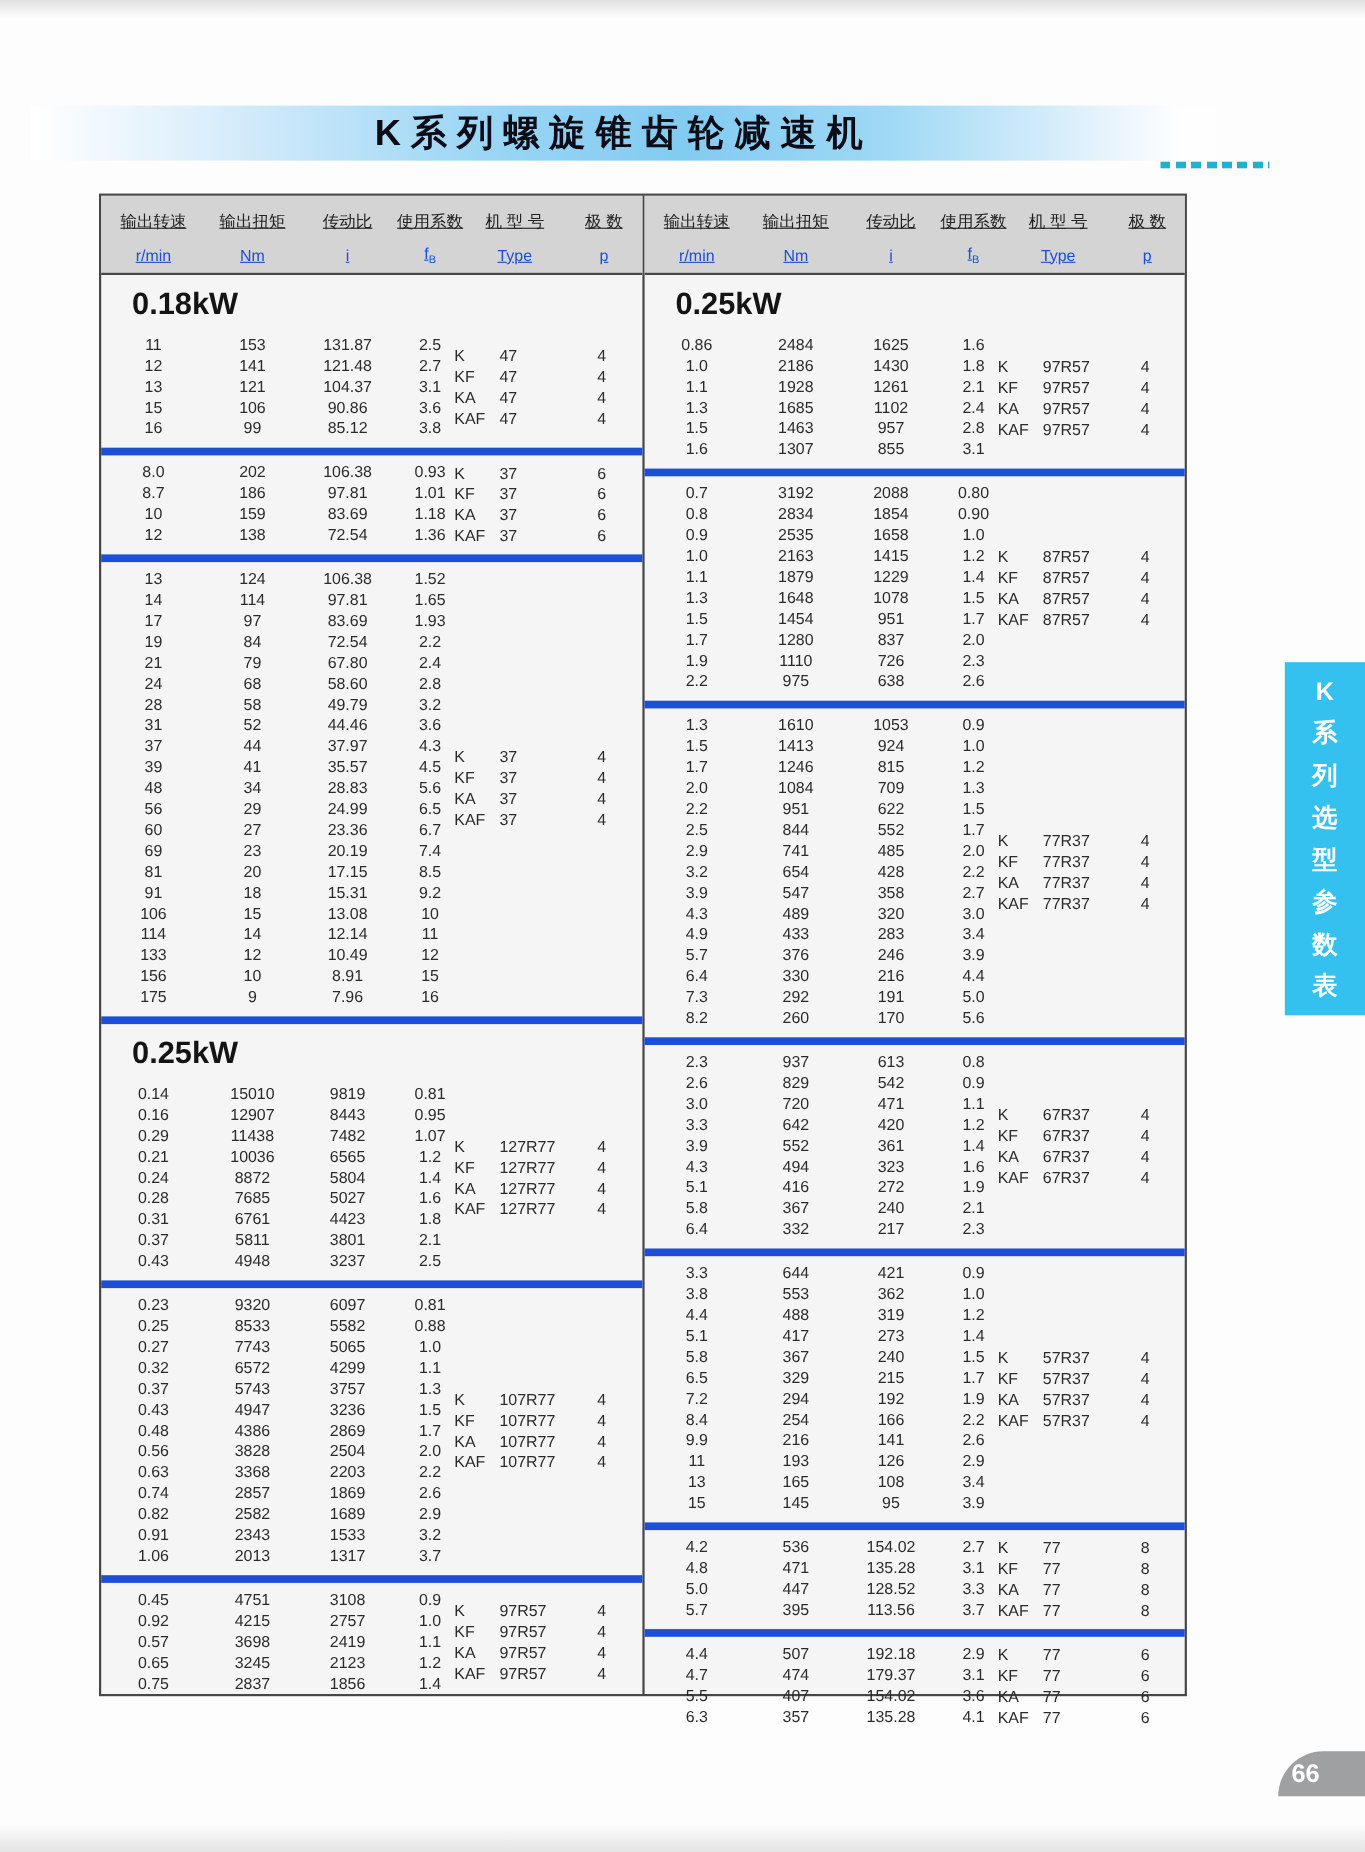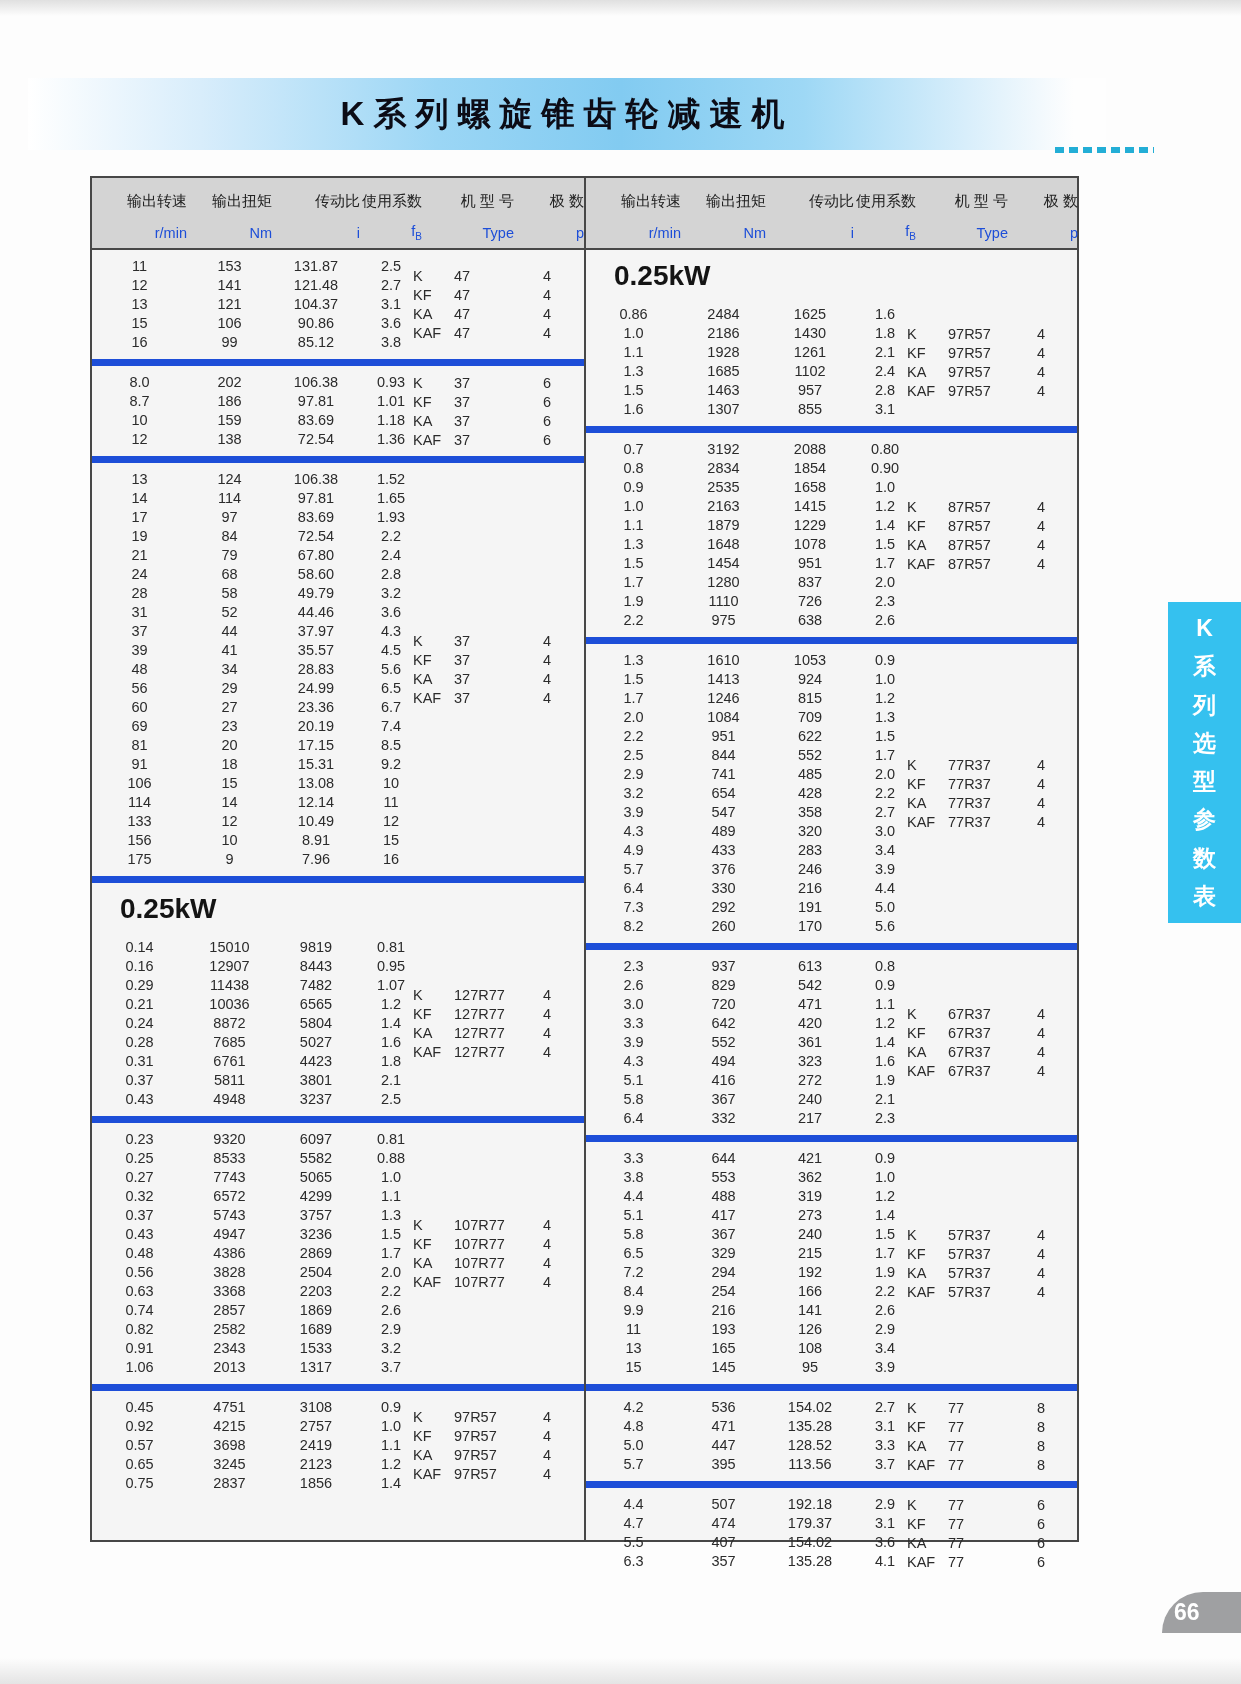--- a/index.html
+++ b/index.html
@@ -2,33 +2,33 @@
 <html><head>
 <meta charset="utf-8">
 <style>
   html,body{margin:0;padding:0;}
   body{width:1241px;height:1684px;position:relative;background:#fdfdfd;
        font-family:"Liberation Sans","DejaVu Sans",sans-serif;overflow:hidden;}
   .topwash{position:absolute;left:0;top:0;width:1241px;height:16px;
        background:linear-gradient(#e0e0e0,rgba(255,255,255,0));}
   .botwash{position:absolute;left:0;bottom:0;width:1241px;height:26px;
        background:linear-gradient(rgba(255,255,255,0),#e4e4e4);}
-  .banner{position:absolute;left:28px;top:78px;width:1078px;height:72px;
+  .banner{position:absolute;left:28px;top:96px;width:1078px;height:50px;
        background:linear-gradient(90deg,#ffffff 0%,#d8edfb 16%,#9bd6f5 38%,#82cbf1 55%,#9ed8f5 72%,#d8eefb 87%,#fefefe 97%);
        display:flex;align-items:center;justify-content:center;}
   .banner .t{font-size:33px;font-weight:bold;letter-spacing:9px;color:#0c0c16;white-space:nowrap;}
   .dashline{position:absolute;left:1055px;top:147px;width:99px;height:6px;
        background:repeating-linear-gradient(90deg,#23aed6 0 9px,rgba(255,255,255,0) 9px 14px);}
   .sheet{position:absolute;left:90px;top:176px;width:989px;height:1366px;
        border:2px solid #474747;background:#f5f5f5;box-sizing:border-box;}
   .half{position:absolute;top:0;bottom:0;}
   .half.left{left:0;width:492px;border-right:2px solid #474747;box-sizing:content-box;}
   .half.right{left:494px;width:491px;}
   .thead{height:72px;background:#d4d4d4;border-bottom:2px solid #474747;box-sizing:border-box;padding-top:8px;}
-  .hrow{display:grid;grid-template-columns:95px 85px 88px 62px 92px 70px;height:31px;align-items:center;text-align:right;}
+  .hrow{display:grid;grid-template-columns:95px 85px 88px 62px 92px 70px;height:31px;align-items:center;text-align:center;text-decoration:underline;}
   .hrow.cn{font-size:15px;color:#222;}
   .hrow.un{font-size:14.5px;color:#1d4ed8;}
   .hrow sub{font-size:10px;}
   .sec-title{height:48px;box-sizing:border-box;padding:10px 0 0 28px;font-size:28px;font-weight:bold;color:#141414;}
   .group{position:relative;padding:6px 0 8px 0;border-bottom:7px solid #1d4ed8;}
   .group.last{border-bottom:none;}
   .grow{display:grid;grid-template-columns:95px 85px 88px 62px;height:19px;align-items:center;text-align:center;
         font-size:14.5px;color:#2b2b2b;}
   .types{position:absolute;left:321px;top:50%;transform:translateY(-50%);}
   .tline{display:flex;height:19px;align-items:center;font-size:14.5px;color:#2b2b2b;}
@@ -68,20 +68,21 @@
         <div class="hrow un">
           <span>r/min</span>
           <span>Nm</span>
           <span>i</span>
           <span>f<sub>B</sub></span>
           <span>Type</span>
           <span>p</span>
         </div>
       </div>
     <div class="tb">
+        <div class="sec-title">0.18kW</div>
         <div class="group">
           <div class="grow">
             <span>11</span>
             <span>153</span>
             <span>131.87</span>
             <span>2.5</span>
           </div>
           <div class="grow">
             <span>12</span>
             <span>141</span>

